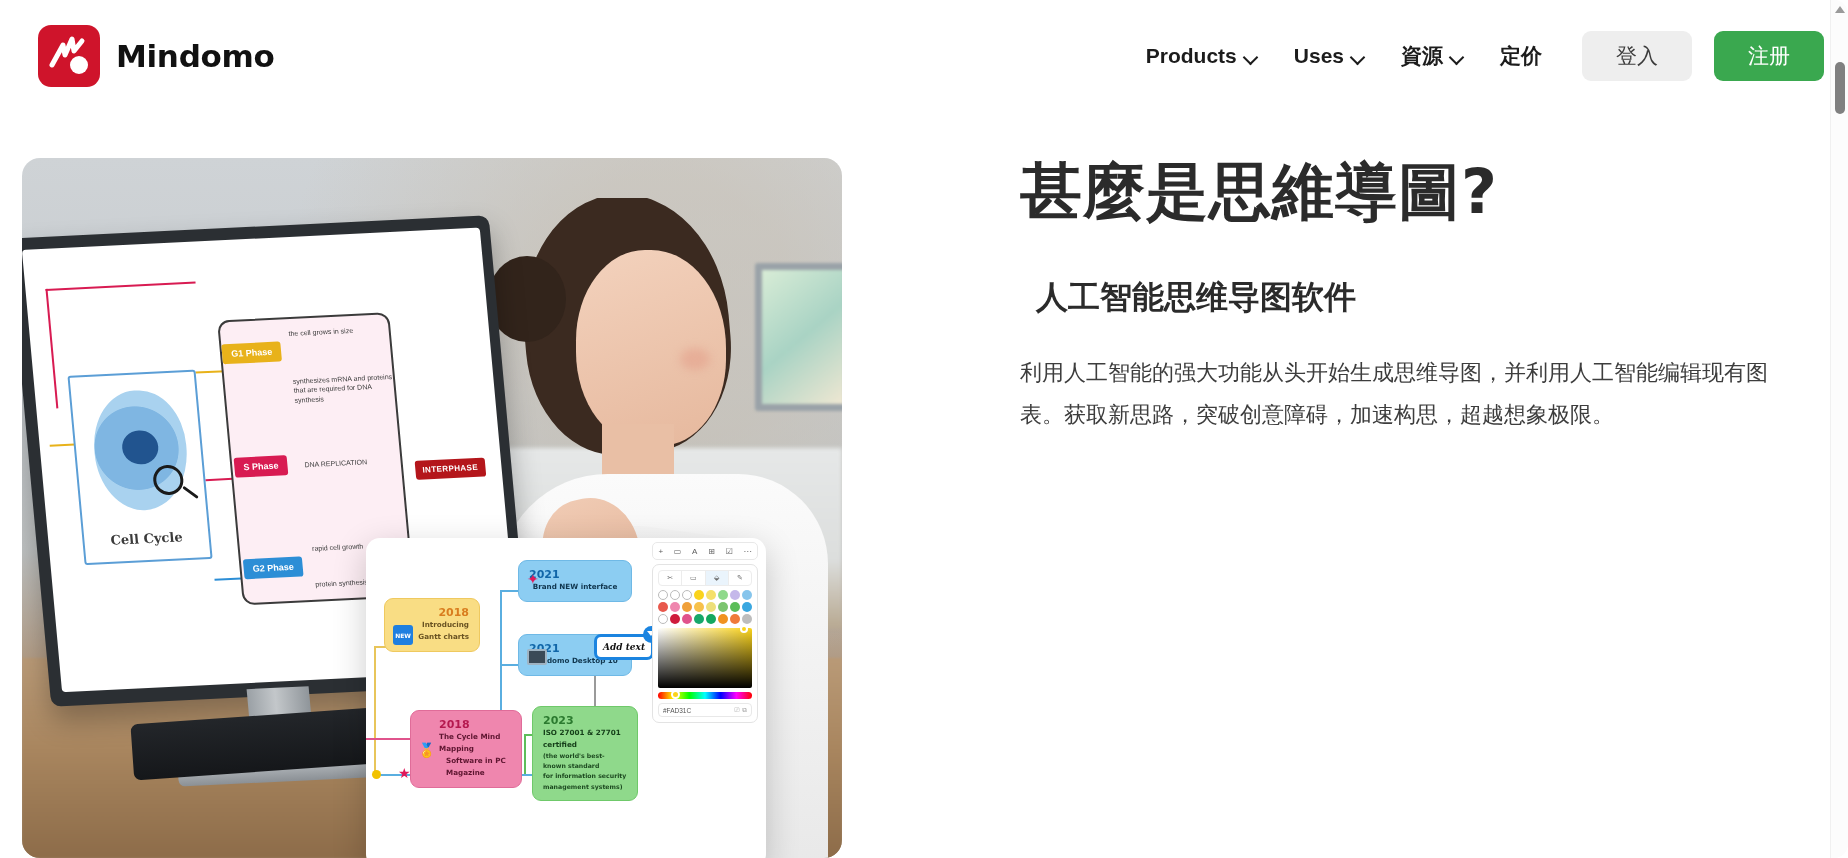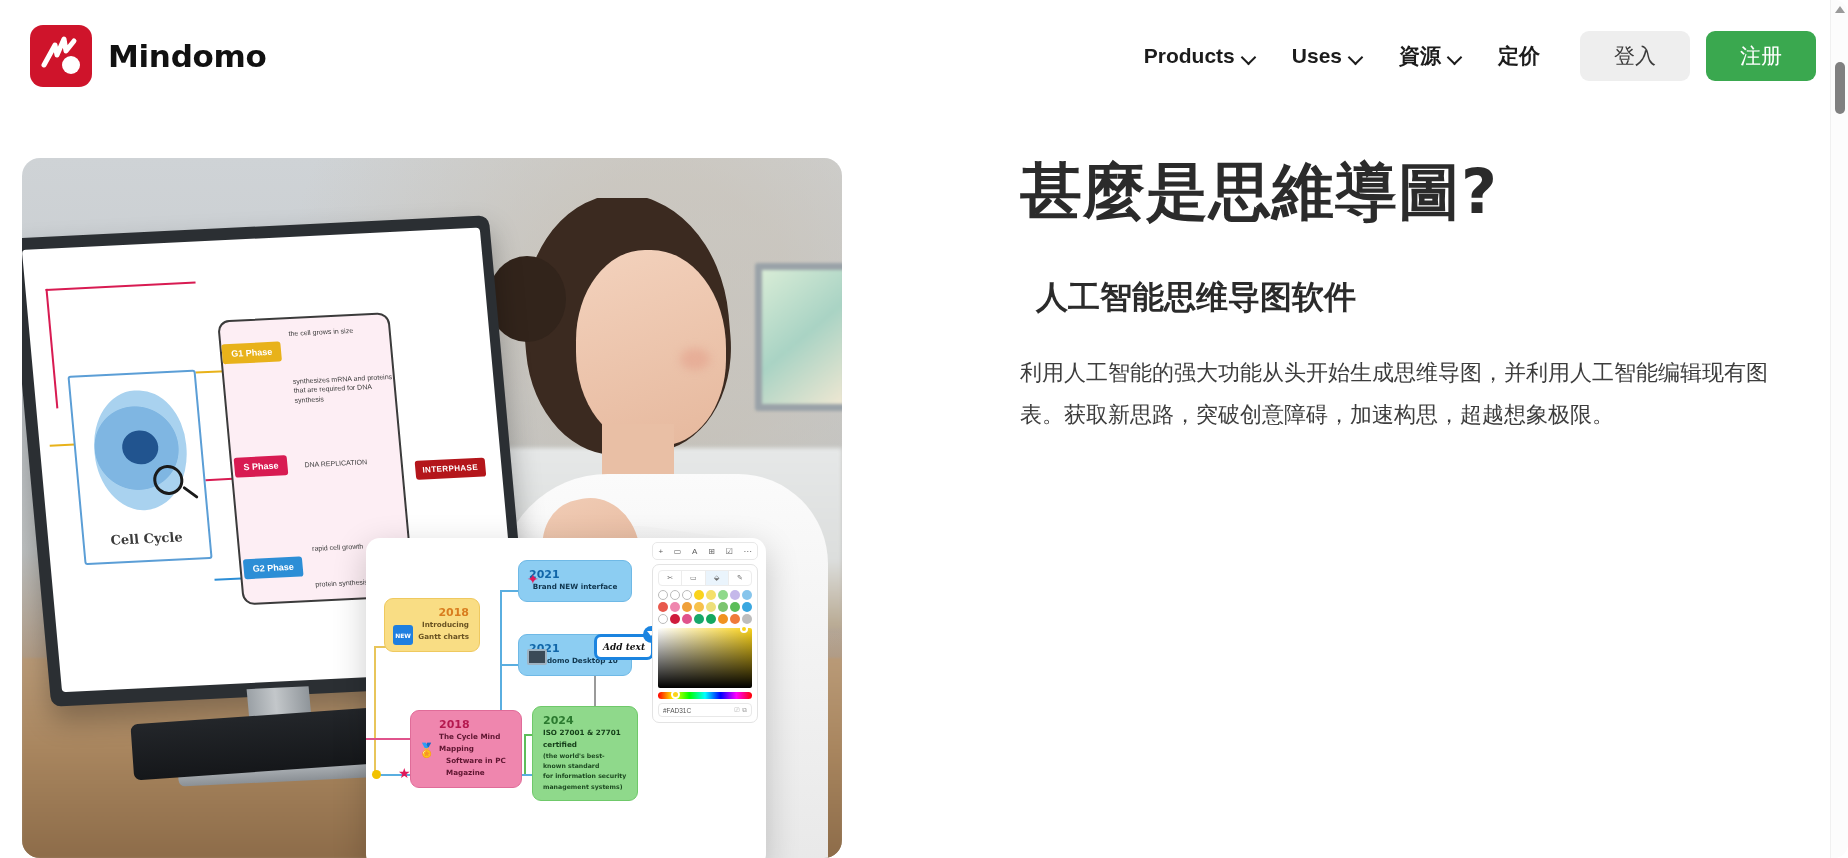--- a/index.html
+++ b/index.html
@@ -14,21 +14,21 @@
   }
 
   
   .viewport{
     position:absolute; left:0; top:0; width:1848px; height:858px;
     background:#fff; border-radius:14px; overflow:hidden;
   }
 
   
   .header{
-    position:absolute; left:8px; top:0; width:1830px; height:112px;
+    position:absolute; left:16px; top:0; width:1830px; height:112px;
     display:flex; align-items:center; background:#fff;
   }
   .brand{ display:flex; align-items:center; margin-left:22px; gap:16px; cursor:pointer; }
   .logo-tile{
     width:62px; height:62px; border-radius:13px; background:#cf142b;
     position:relative; overflow:hidden; flex:none;
   }
   .brand-name{
     font-size:31px; font-weight:bold; color:#111; letter-spacing:-0.3px;
     font-family:"DejaVu Sans","Liberation Sans",sans-serif;
@@ -49,21 +49,21 @@
     transform:rotate(45deg);
   }
   .btn-login{
     margin-left:22px;
     background:#eeeeee; color:#3b3b3b;
     font-size:21px; border:none; border-radius:9px;
     width:110px; height:50px; cursor:pointer;
     font-family:inherit;
   }
   .btn-signup{
-    margin-left:16px;
+    margin-left:22px;
     background:#3aa84f; color:#ffffff;
     font-size:21px; border:none; border-radius:9px;
     width:110px; height:50px; cursor:pointer;
     font-family:inherit;
   }
 
   
   .main{ position:absolute; left:0; top:112px; width:1830px; height:746px; }
 
   
@@ -545,21 +545,21 @@
           </div>
 
           <div class="mm-node n2019">
             <div class="medal">🏅</div>
             <div class="mm-year" style="margin-left:18px;">2018</div>
             <div class="mm-text" style="margin-left:18px;">The Cycle Mind Mapping</div>
             <div class="mm-text" style="margin-left:25px;">Software in PC Magazine</div>
           </div>
 
           <div class="mm-node n2023">
-            <div class="mm-year">2024</div>
+            <div class="mm-year">2023</div>
             <div class="mm-text">ISO 27001 &amp; 27701 certified</div>
             <div class="mm-sub">(the world's best-known standard</div>
             <div class="mm-sub">for information security</div>
             <div class="mm-sub">management systems)</div>
           </div>
 
           <div class="addtext">
             <span>Add text</span>
             <span class="addtext-handle"></span>
           </div>

